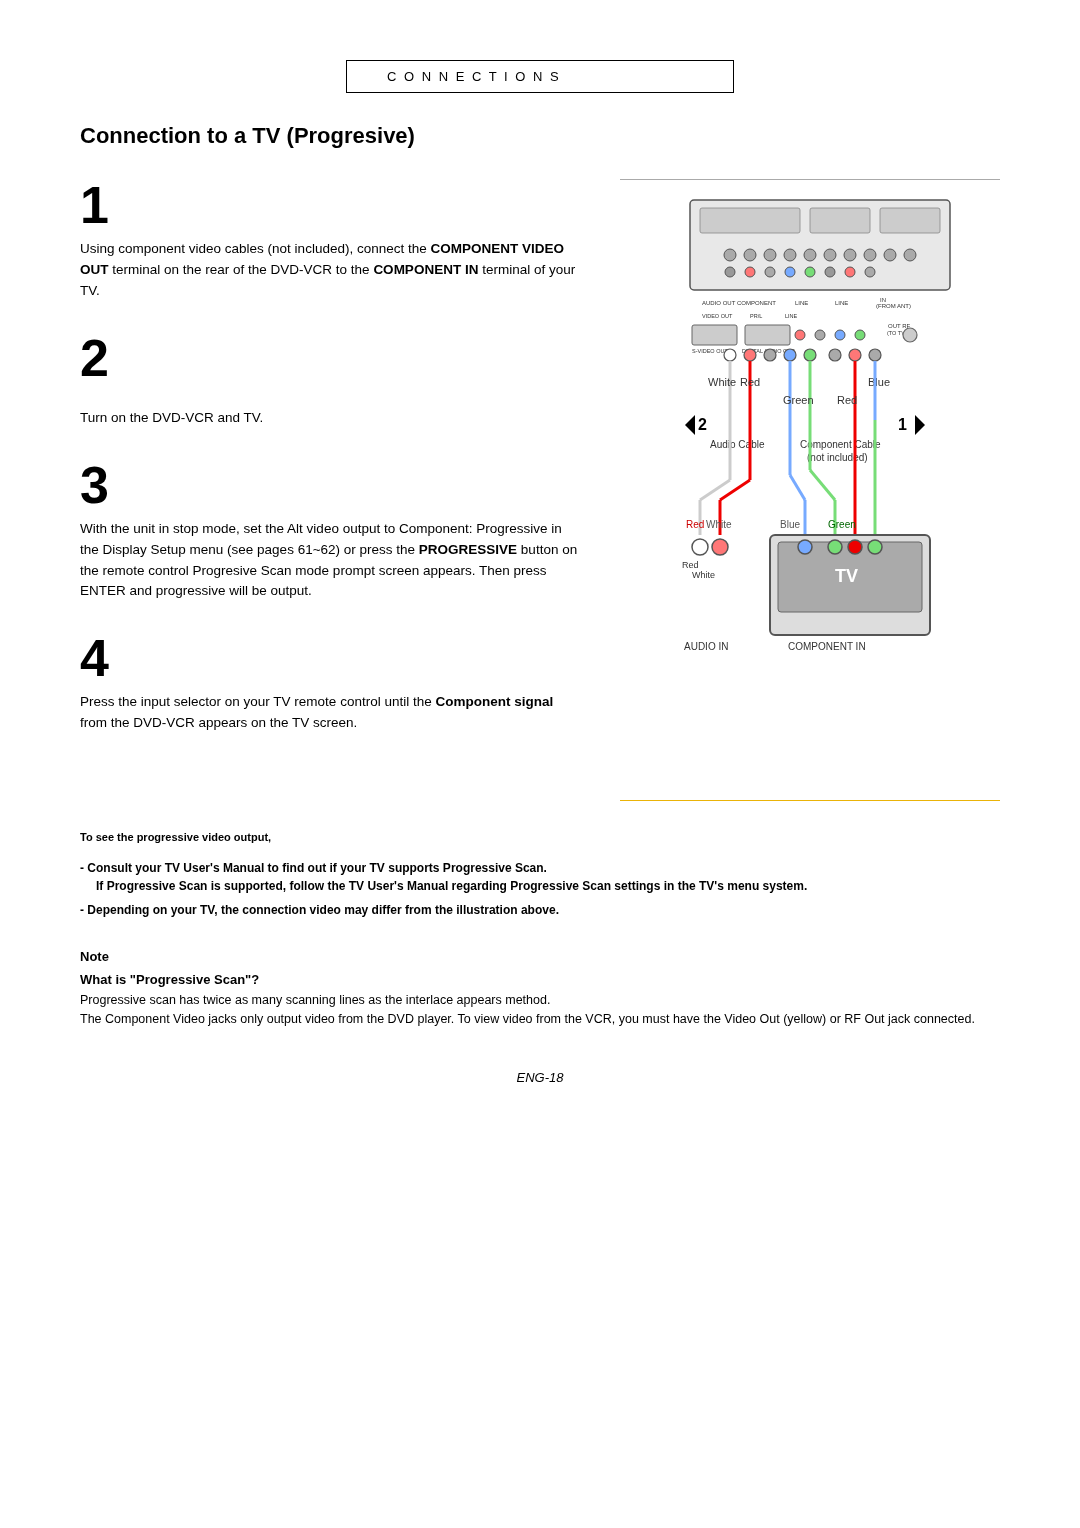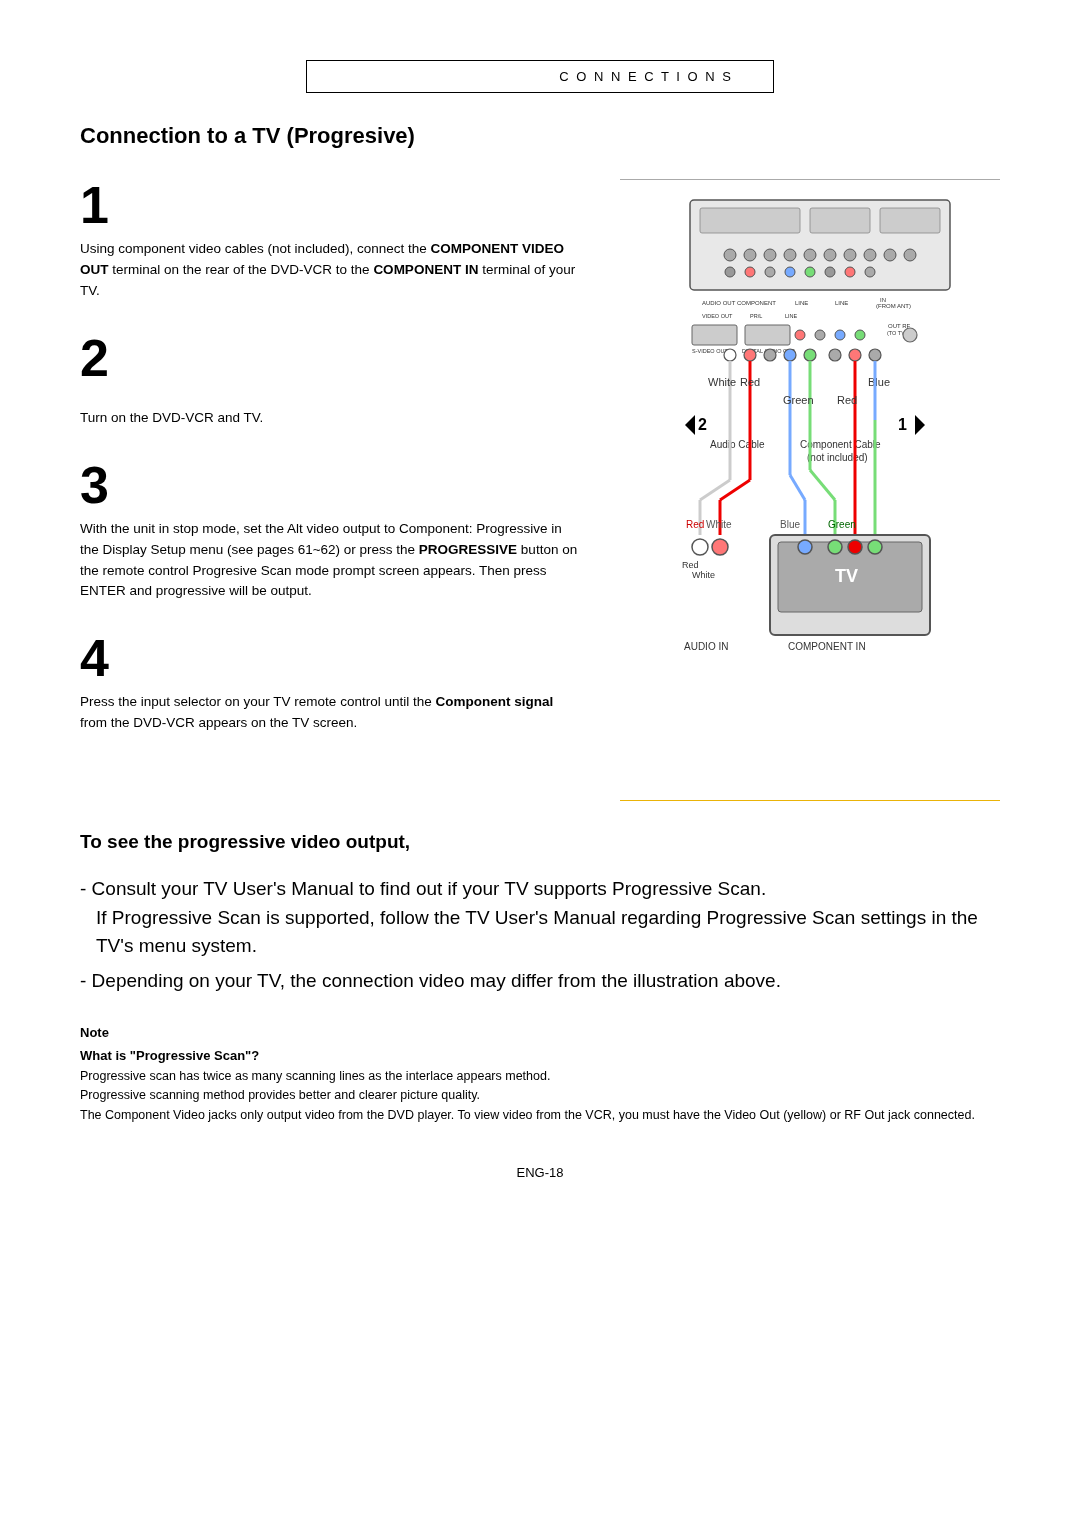--- a/index.html
+++ b/index.html
@@ -15,22 +15,22 @@
 
     .connections-header {
       text-align: center;
       border: 1px solid #000;
       padding: 8px 40px;
       display: inline-block;
       margin: 0 auto 30px auto;
       letter-spacing: 2px;
       font-size: 13px;
       display: flex;
-      justify-content: flex-end;
-      width: 468px;
+      justify-content: flex-start;
+      width: 388px;
       margin-left: auto;
       margin-right: auto;
     }
 
     .page-title {
       font-size: 22px;
       font-weight: bold;
       margin-bottom: 30px;
     }
 
@@ -84,33 +84,33 @@
     
     .bottom-section {
       margin-top: 30px;
     }
 
     .progressive-note {
       margin-bottom: 20px;
     }
 
     .progressive-note p {
-      font-size: 19px;
-      font-weight: bold;
-      margin-bottom: 22px;
+      font-size: 11px;
+      font-weight: bold;
+      margin-bottom: 16px;
     }
 
     .bullet-list {
       list-style: none;
       padding: 0;
     }
 
     .bullet-list li {
-      font-size: 19px;
-      font-weight: normal;
+      font-size: 12px;
+      font-weight: bold;
       margin-bottom: 6px;
       padding-left: 16px;
       line-height: 1.5;
     }
 
     .bullet-list li::before {
       content: "- ";
       margin-left: -16px;
     }
 
@@ -133,20 +133,21 @@
 
     .note-text {
       font-size: 12.5px;
       line-height: 1.55;
     }
 
     .page-number {
       text-align: center;
       margin-top: 40px;
       font-size: 13px;
+      font-style: italic;
     }
 
     
     svg text {
       font-family: Arial, Helvetica, sans-serif;
     }
   </style>
 </head>
 <body>
 
@@ -345,19 +346,18 @@
       <li>Consult your TV User's Manual to find out if your TV supports Progressive Scan.<br>
         If Progressive Scan is supported, follow the TV User's Manual regarding Progressive Scan settings in the TV's menu system.</li>
       <li>Depending on your TV, the connection video may differ from the illustration above.</li>
     </ul>
   </div>
 
   <div class="note-section">
     <p class="note-title">Note</p>
     <p class="note-subtitle">What is "Progressive Scan"?</p>
     <p class="note-text">Progressive scan has twice as many scanning lines as the interlace appears method.</p>
-    <p class="note-text">Progressive scanning method provides better and clearer picture quality.</p>
     <p class="note-text">The Component Video jacks only output video from the DVD player. To view video from the VCR, you must have the Video Out (yellow) or RF Out jack connected.</p>
   </div>
 
 </div>
 
 <div class="page-number">ENG-18</div>
 
 </body></html>

